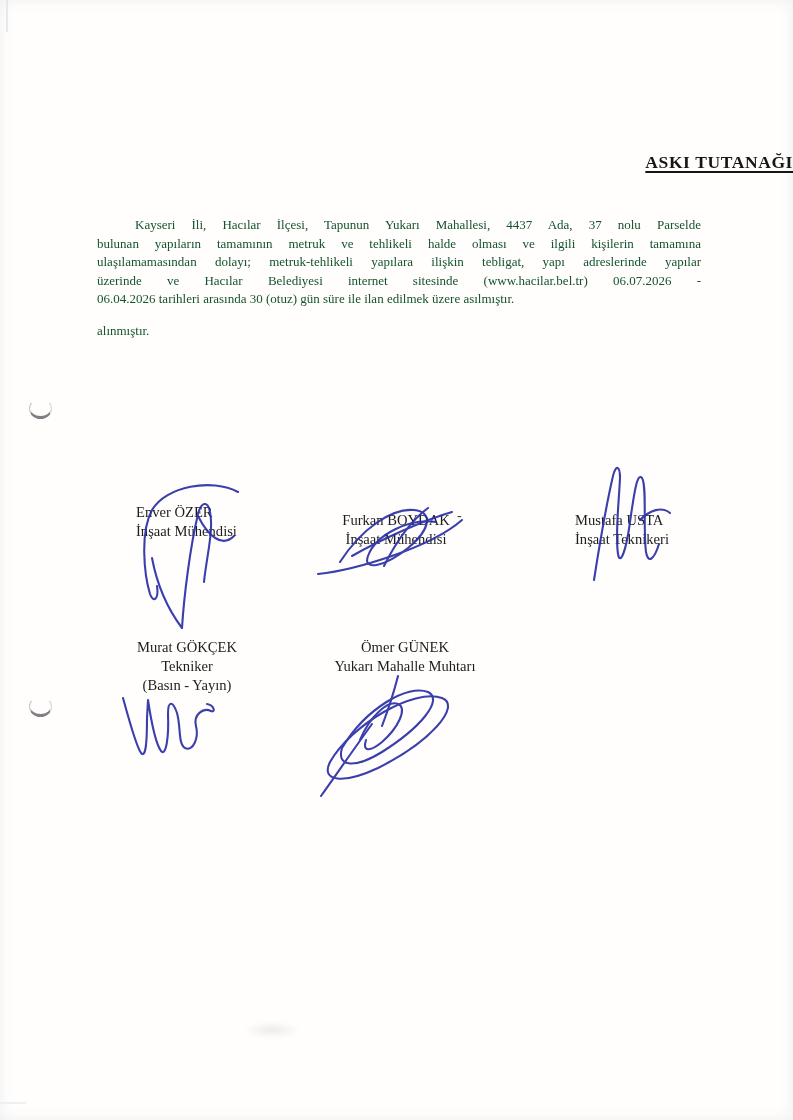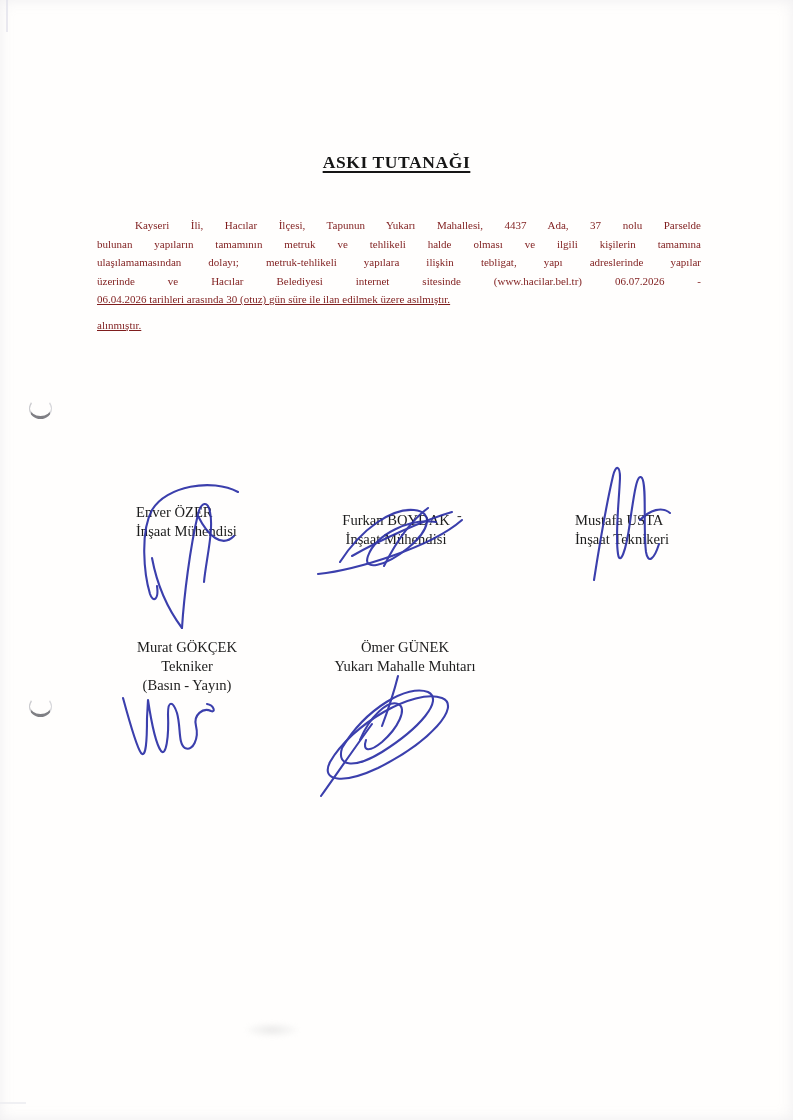--- a/index.html
+++ b/index.html
@@ -11,35 +11,35 @@
     overflow:hidden;
     color:#1e1e1e;
   }
   .page {
     position:absolute; inset:0;
     background:#fffefd;
     box-shadow: inset 0 0 14px rgba(190,190,205,.25);
   }
   .doc-title {
     position:absolute; top:152px; left:0; width:793px;
-    text-align:center;
+    text-align:right;
     font-size:17.5px; font-weight:700; letter-spacing:.6px;
     text-decoration:underline;
     text-decoration-thickness:2px;
     text-underline-offset:3px;
     color:#161616;
   }
   .body-text {
     position:absolute; top:216px; left:97px; width:604px;
-    font-size:11px; line-height:18.6px; color:#7f1d1d;
+    font-size:13px; line-height:18.6px; color:#14532d;
   }
   .p-line { text-align:justify; text-align-last:justify; }
   .p-line.indent { text-indent:38px; }
-  .p-line.last { text-align:left; text-align-last:left;text-decoration:underline; }
-  .p-line.gap { margin-top:7px; }
+  .p-line.last { text-align:left; text-align-last:left; }
+  .p-line.gap { margin-top:13px; }
   .sig-block {
     position:absolute;
     text-align:center;
     font-size:14.6px; line-height:19px; color:#1d1d1d;
   }
   #sig-block-1 { left:118px; top:503px; width:136px; text-align:left; padding-left:18px; }
   #sig-block-2 { left:325px; top:511px; width:142px; }
   #sig-block-3 { left:563px; top:511px; width:128px; text-align:left; padding-left:12px; }
   #sig-block-4 { left:116px; top:638px; width:142px; }
   #sig-block-5 { left:318px; top:638px; width:174px; }

